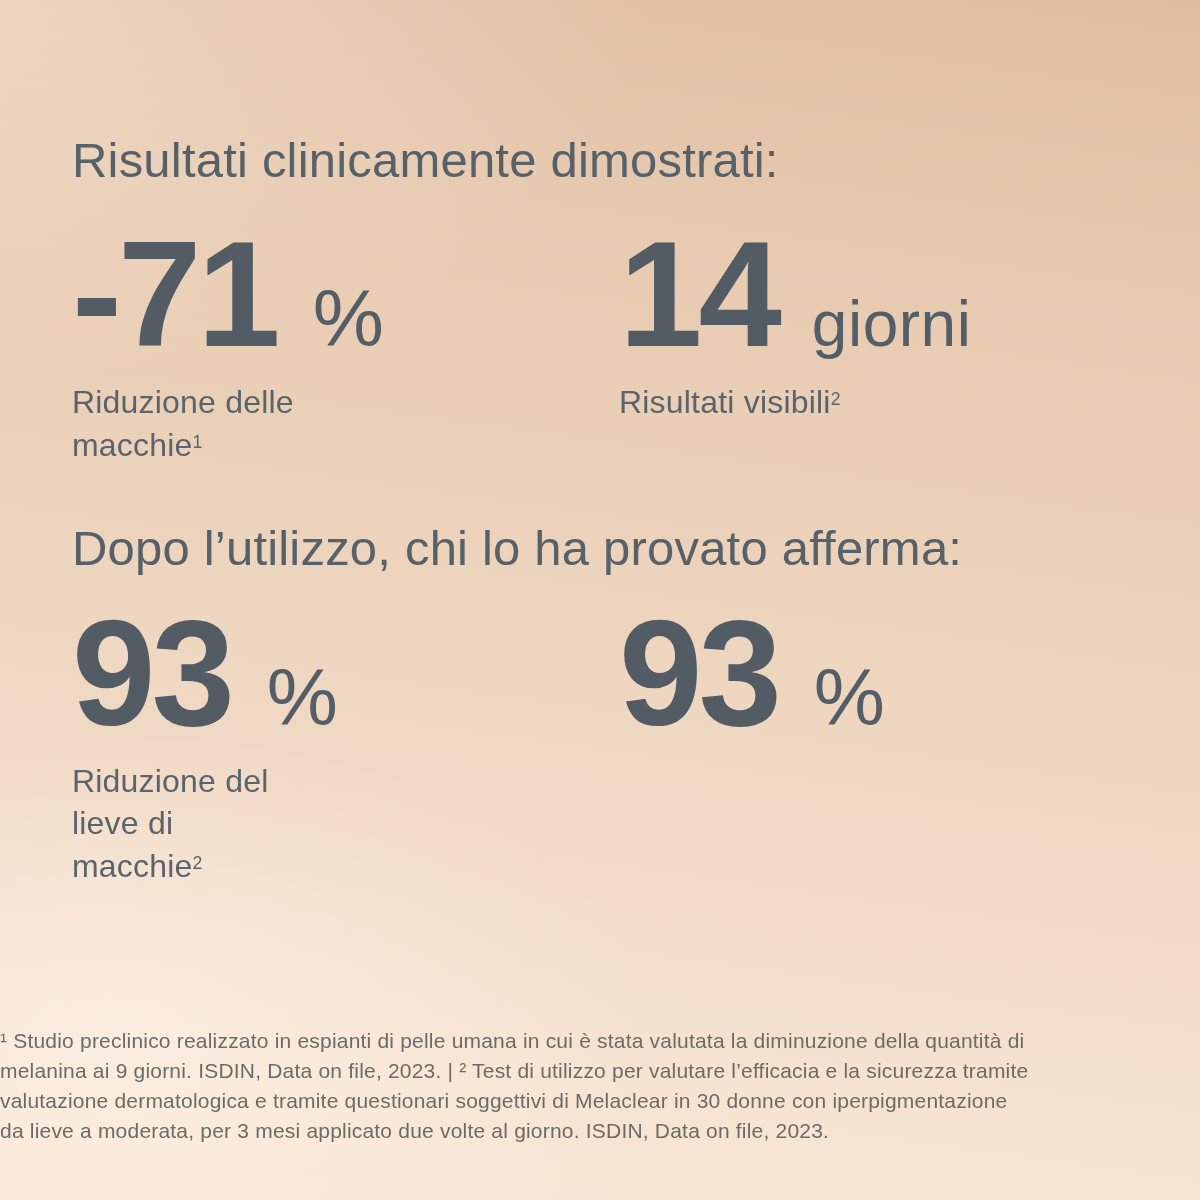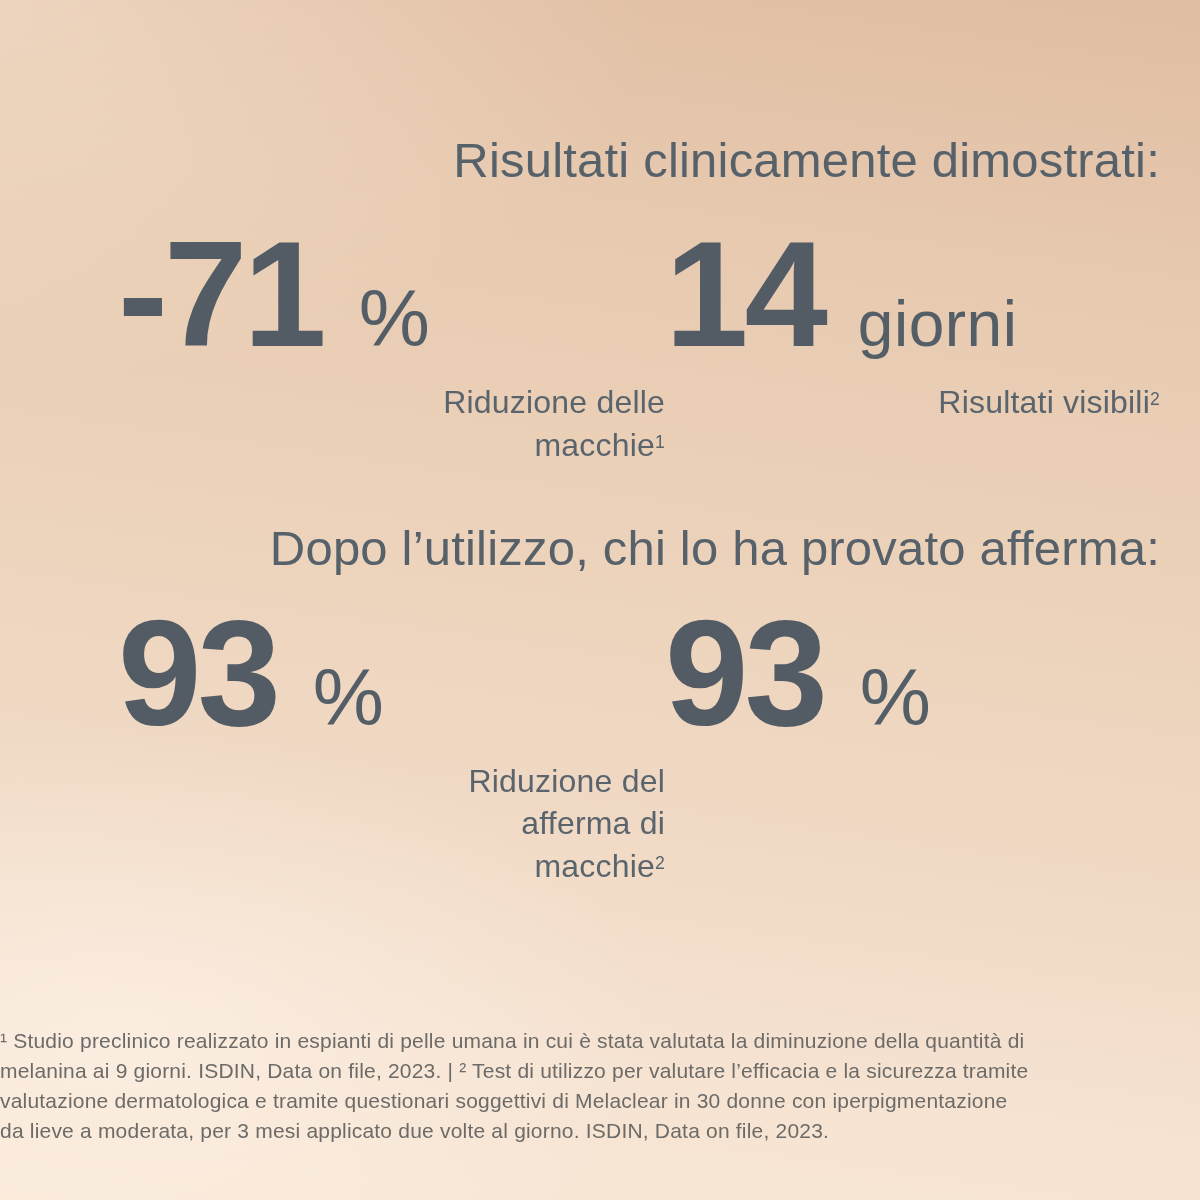--- a/index.html
+++ b/index.html
@@ -7,21 +7,21 @@
     position: relative;
     width: 1200px;
     height: 1200px;
     overflow: hidden;
     font-family: "Liberation Sans", sans-serif;
     background:
       radial-gradient(900px 500px at 10% 86%, rgba(255,246,236,0.50), rgba(255,246,236,0) 60%),
       radial-gradient(1200px 700px at 0% 0%, rgba(255,243,228,0.35), rgba(255,243,228,0) 55%),
       linear-gradient(188deg, #e0bda2 0%, #e7cab0 22%, #ecd2ba 45%, #f0d9c4 65%, #f6e3d2 84%, #f9e8d7 100%);
   }
-  .content { position: relative; padding: 0 40px 0 118px; text-align: right; }
+  .content { position: relative; padding: 0 40px 0 72px; }
 
   .heading {
     margin: 0;
     font-size: 49px;
     font-weight: 400;
     letter-spacing: 0.2px;
     color: #57616a;
     line-height: 1.25;
   }
   .heading-1 { padding-top: 130px; }
@@ -118,21 +118,21 @@
 
     <div class="stats-row stats-row-2">
 
       <div class="stat">
         <div class="stat-value">
           <span class="num">93</span>
             <span class="unit unit-pct">%</span>
         </div>
         <p class="stat-label">
           <span>Riduzione del</span><br>
-          <span>afferma di</span><br>
+          <span>lieve di</span><br>
           <span>macchie</span><sup class="ref">2</sup>
         </p>
       </div>
 
       <div class="stat">
         <div class="stat-value">
           <span class="num">93</span>
             <span class="unit unit-pct">%</span>
         </div>
       </div>

